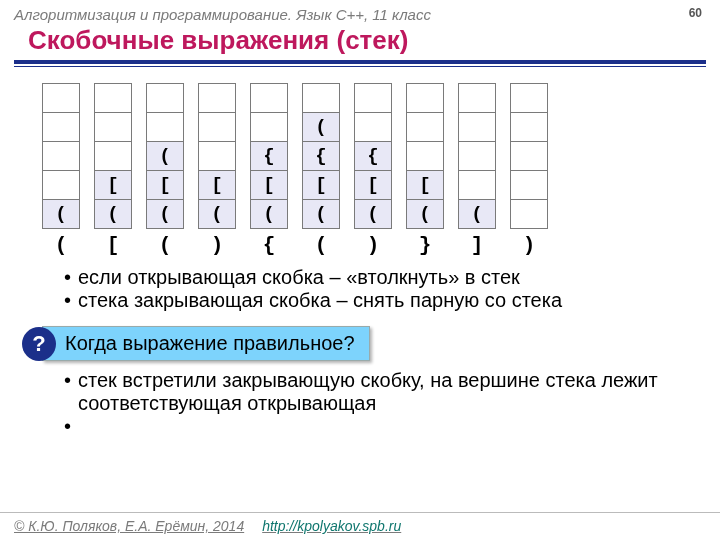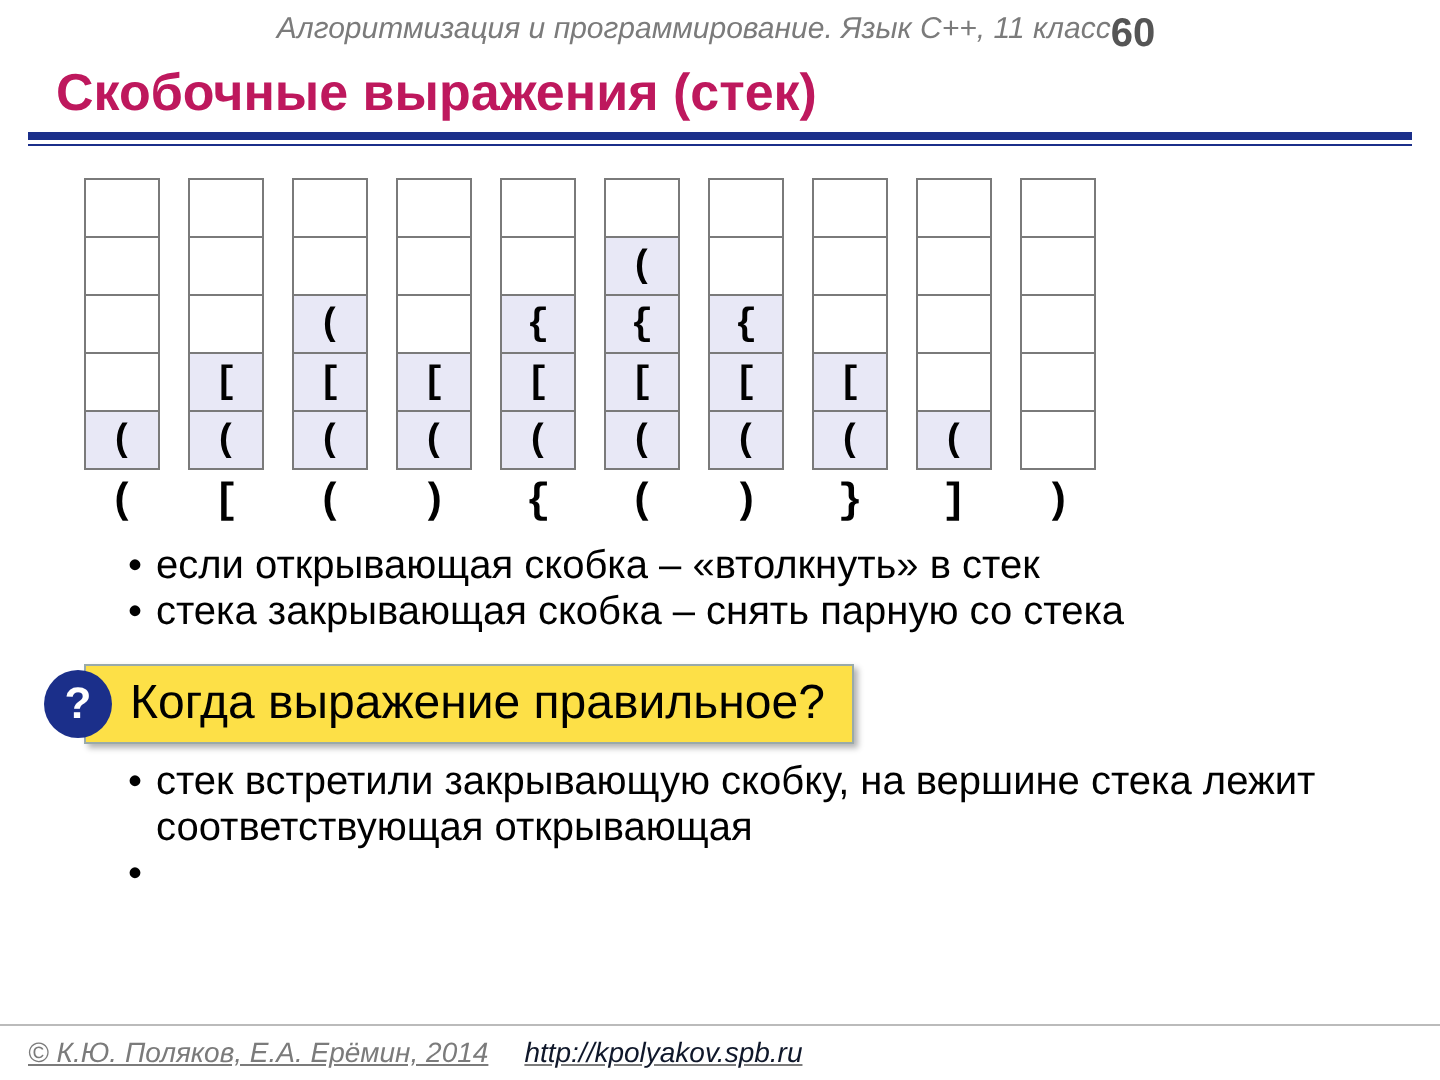--- a/index.html
+++ b/index.html
@@ -3,25 +3,25 @@
 <meta charset="utf-8">
 <style>
   * { box-sizing: border-box; margin: 0; padding: 0; }
   body {
     width: 720px; height: 540px;
     font-family: Arial, Helvetica, sans-serif;
     background: #fff; color: #000;
     position: relative; overflow: hidden;
   }
   .header {
-    display: flex; justify-content: center;
+    display: flex; justify-content: space-between;
     padding: 6px 18px 2px 14px;
     color: #7b7b7b; font-style: italic; font-size: 15px;
   }
-  .pagenum { font-style: normal; font-weight: bold; font-size: 20px; color: #555; }
+  .pagenum { font-style: normal; font-weight: bold; font-size: 12px; color: #555; }
   .title {
     font-size: 26px; font-weight: bold;
     padding: 0 0 4px 28px; color: #be185d;
   }
   .hr1 { border: none; border-top: 4px solid #1b2f8a; margin: 0 14px; }
   .hr2 { border: none; border-top: 1px solid #1b2f8a; margin: 2px 14px 0; }
 
   .stacks {
     display: flex; gap: 14px;
     padding: 16px 0 0 42px;
@@ -56,43 +56,43 @@
     margin: 14px 0 0 22px;
   }
   .qmark {
     width: 34px; height: 34px; border-radius: 50%;
     background: #1b2f8a; color: #fff;
     font-weight: bold; font-size: 22px;
     display: flex; align-items: center; justify-content: center;
     z-index: 2; position: relative;
   }
   .qbox {
-    background: #fde047;
+    background: #7dd3fc;
     border: 1px solid #9aa;
     box-shadow: 2px 2px 3px rgba(0,0,0,.3);
     padding: 5px 14px 5px 22px;
     margin-left: -14px;
-    font-size: 24px;
+    font-size: 20px;
   }
 
   .bullets2 {
     padding: 8px 40px 0 64px;
     font-size: 20px;
   }
   .bullets2 .row { display: flex; }
   .bullets2 .dot { width: 14px; flex: none; }
 
   .footer {
     position: absolute; bottom: 0; left: 0; right: 0;
     border-top: 1px solid #bbb;
     padding: 5px 14px 6px;
     color: #7b7b7b; font-style: italic; font-size: 14px;
     display: flex; gap: 18px; text-decoration: underline;
   }
-  .footer .url { color: #0f172a; }
+  .footer .url { color: #0f766e; }
 </style>
 </head>
 <body>
 
 <div class="header">
   <span>Алгоритмизация и программирование. Язык C++, 11 класс</span>
   <span class="pagenum">60</span>
 </div>
 
 <div class="title">Скобочные выражения (стек)</div>

